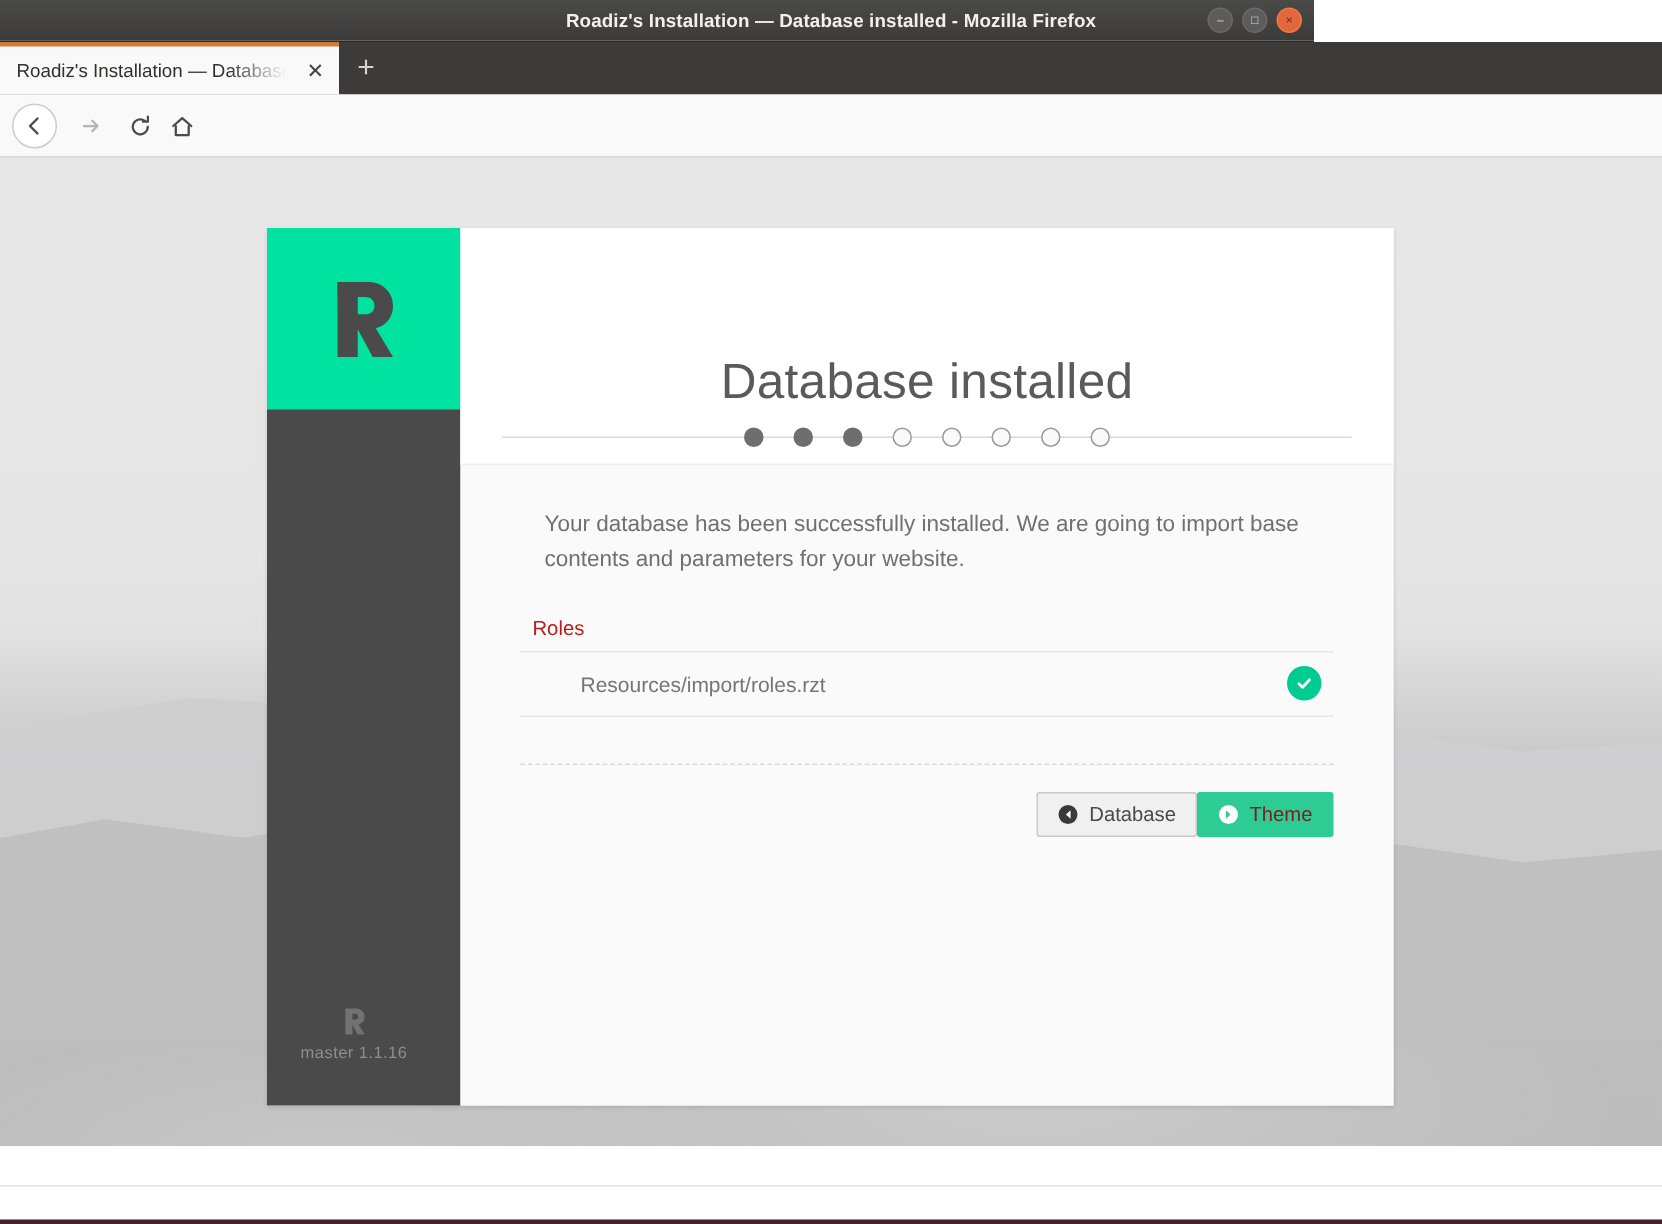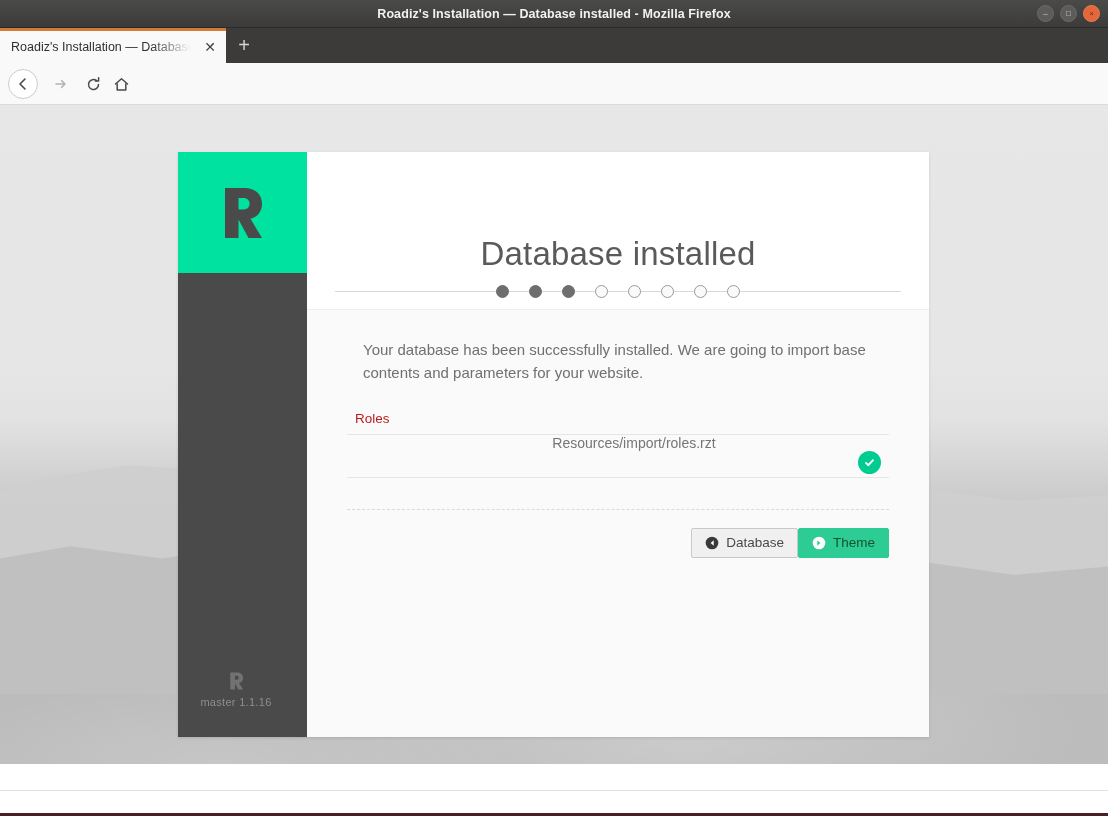--- a/index.html
+++ b/index.html
@@ -13,21 +13,21 @@
   
   #window {
     position: absolute; left: 0; top: 0;
     width: 1108px; height: 816px;
     background: #ffffff;
   }
 
   
   #titlebar {
     position: absolute; left: 0; top: 0;
-    width: 1108px; height: 28px;
+    width: 876px; height: 28px;
     background: linear-gradient(to bottom, #4a4a48 0%, #3c3b39 100%);
     border-bottom: 1px solid #2b2a28;
   }
   #titlebar-text {
     position: absolute; left: 0; top: 0;
     width: 1108px; line-height: 28px;
     text-align: center;
     color: #f2f1f0;
     font-size: 12.5px; font-weight: bold;
     letter-spacing: 0.1px;
@@ -233,21 +233,20 @@
   .group-label {
     font-size: 13.5px; color: #b91c1c;
     padding: 0 0 8px 8px;
     border-bottom: 1px solid #e6e6e6;
   }
   .fixture-row {
     display: flex; align-items: center;
     height: 43px;
     padding: 0 8px 0 40px;
     border-bottom: 1px solid #e6e6e6;
-    flex-direction: column;
   }
   .fixture-path { font-size: 14px; color: #757575; }
   .check-badge {
     margin-left: auto;
     width: 23px; height: 23px; border-radius: 50%;
     background: #00cc92;
     display: flex; align-items: center; justify-content: center;
   }
 
   #card-footer { padding: 9px 40px 0 40px; }
@@ -262,21 +261,21 @@
     font-size: 13.5px;
     border-radius: 2px;
     cursor: pointer;
     white-space: nowrap;
   }
   #btn-database {
     background: #f0f0f0; color: #4a4a4a;
     border: 1px solid #c9c9c9;
   }
   #btn-theme {
-    background: #2ecc95; color: #14532d;
+    background: #2ecc95; color: #7f1d1d;
     border: 1px solid #2ecc95;
   }
 
   
   #bottom-strip {
     position: absolute; left: 0; top: 790px;
     width: 1108px; height: 24px;
     background: #ffffff;
     border-top: 1px solid #e2e2e2;
   }

